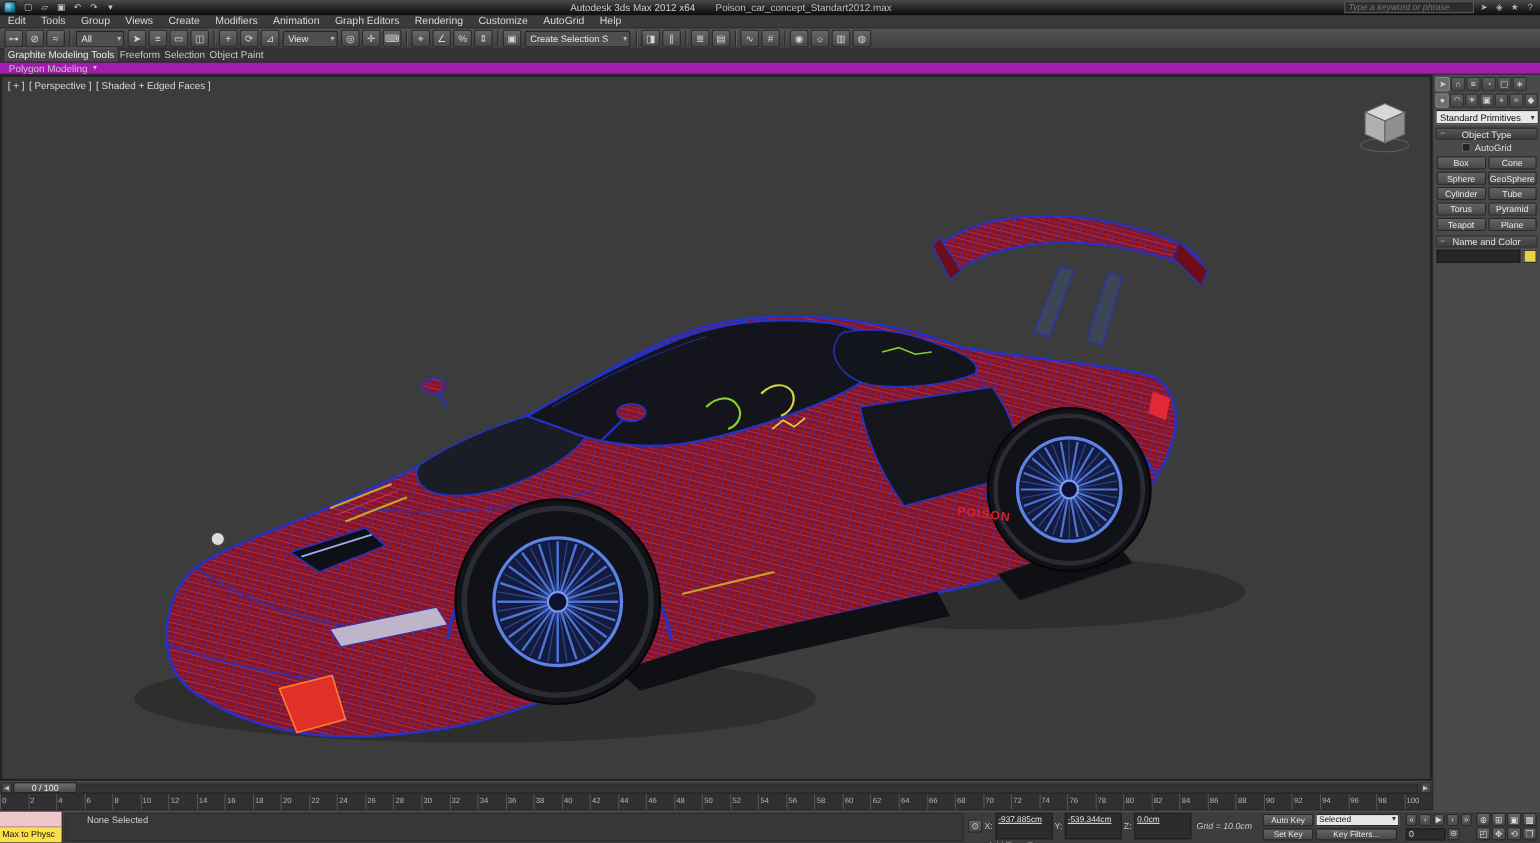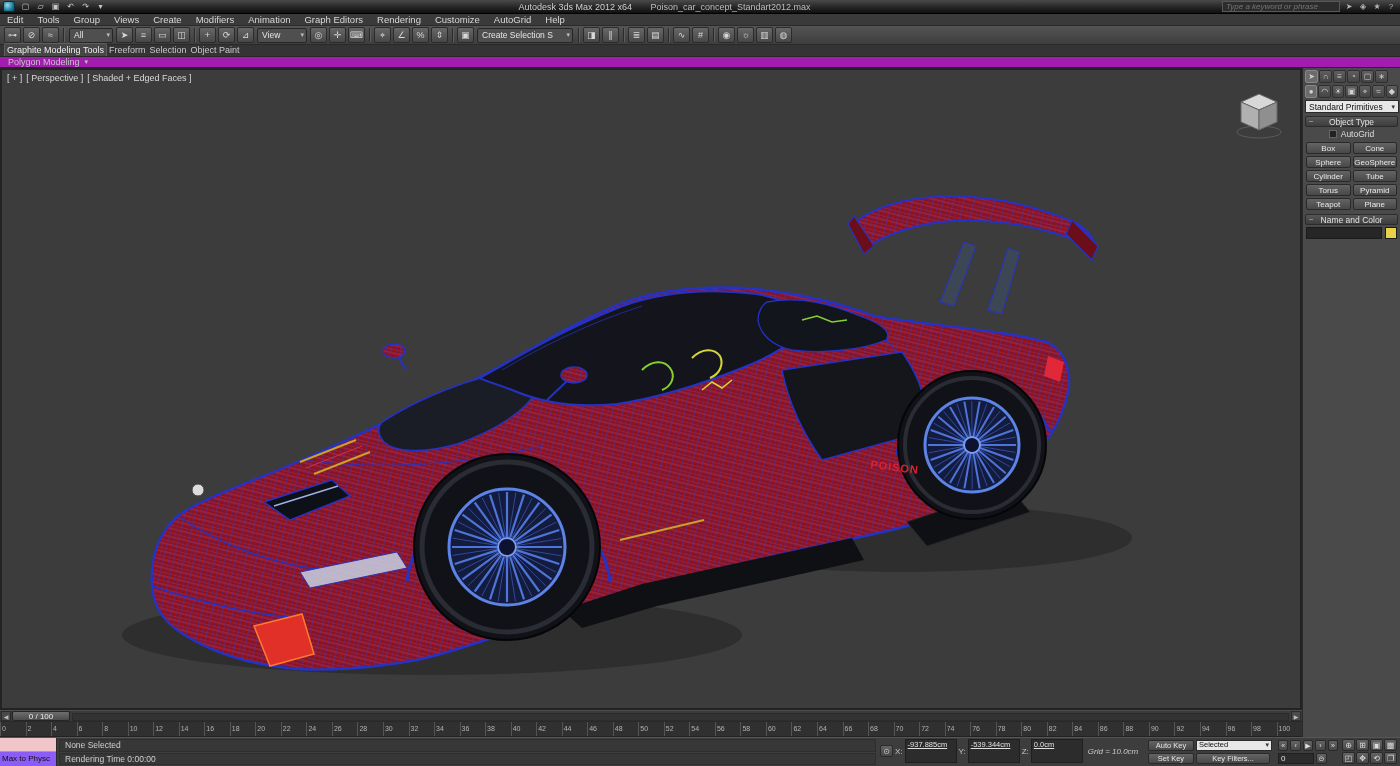--- a/index.html
+++ b/index.html
@@ -93,24 +93,24 @@
   .slider-track{flex:1;height:8px;background:#333;border:1px solid #2c2c2c;margin:0 2px;}
   .ruler{position:absolute;left:0;top:722px;width:1302px;height:15px;background:#303030;
     border-bottom:1px solid #222;display:flex;}
   .tick{flex:1;font-size:7px;color:#b2b2b2;border-left:1px solid #545454;padding-left:1px;line-height:14px;}
 
   
   .statusbar{position:absolute;left:0;top:737px;width:1400px;height:29px;background:#3d3d3d;
     border-top:1px solid #555;display:flex;}
   .listener{width:57px;display:flex;flex-direction:column;border-right:1px solid #2a2a2a;}
   .listener-pink{height:14px;background:#f0c6cb;border-bottom:1px solid #b9969b;}
-  .listener-white{height:15px;background:#8b5cf6;color:#111;font-size:8px;line-height:14px;padding-left:2px;white-space:nowrap;overflow:hidden;}
+  .listener-white{height:15px;background:#fde047;color:#111;font-size:8px;line-height:14px;padding-left:2px;white-space:nowrap;overflow:hidden;}
   .status-stack{flex:1;display:flex;flex-direction:column;padding:1px 2px;gap:1px;min-width:0;}
   .status-field{flex:1;background:#373737;border:1px solid #2e2e2e;font-size:8.5px;color:#cfcfcf;
-    line-height:11px;padding-left:5px;white-space:nowrap;overflow:hidden;}
+    line-height:11px;padding-left:19px;white-space:nowrap;overflow:hidden;}
   .col{display:flex;flex-direction:column;padding:1px 2px;gap:1px;}
   .row{display:flex;align-items:center;gap:2px;flex:1;}
   .coords-col{width:268px;}
   .mini-btn{width:13px;height:12px;border:1px solid #2b2b2b;border-radius:2px;background:linear-gradient(180deg,#636363,#464646);
     font-size:8px;line-height:11px;text-align:center;color:#ccc;}
   .coord-label{font-size:8px;color:#c8c8c8;}
   .coord-field{width:52px;height:24px;background:#2c2c2c;border:1px solid #1f1f1f;color:#e2e2e2;
     font-size:7.5px;line-height:10px;padding-left:2px;white-space:nowrap;overflow:hidden;text-decoration:underline;}
   .grid-label{font-size:8px;color:#c8c8c8;margin-left:3px;white-space:nowrap;font-style:italic;}
   .addtag{font-size:8px;color:#c8c8c8;margin-left:18px;}
@@ -564,23 +564,20 @@
     <div class="listener-pink"></div>
     <div class="listener-white">
       <span>Max to Physc</span>
     </div>
   </div>
 
   <div class="status-stack">
     <div class="status-field">
       <span>None Selected</span>
     </div>
-    <div class="status-field">
-      <span>Rendering Time 0:00:00</span>
-    </div>
   </div>
 
   <div class="col coords-col">
     <div class="row">
       <span class="mini-btn">⊙</span>
       <span class="coord-label">X:</span>
       <span class="coord-field">-937.885cm</span>
       <span class="coord-label">Y:</span>
       <span class="coord-field">-539.344cm</span>
       <span class="coord-label">Z:</span>

